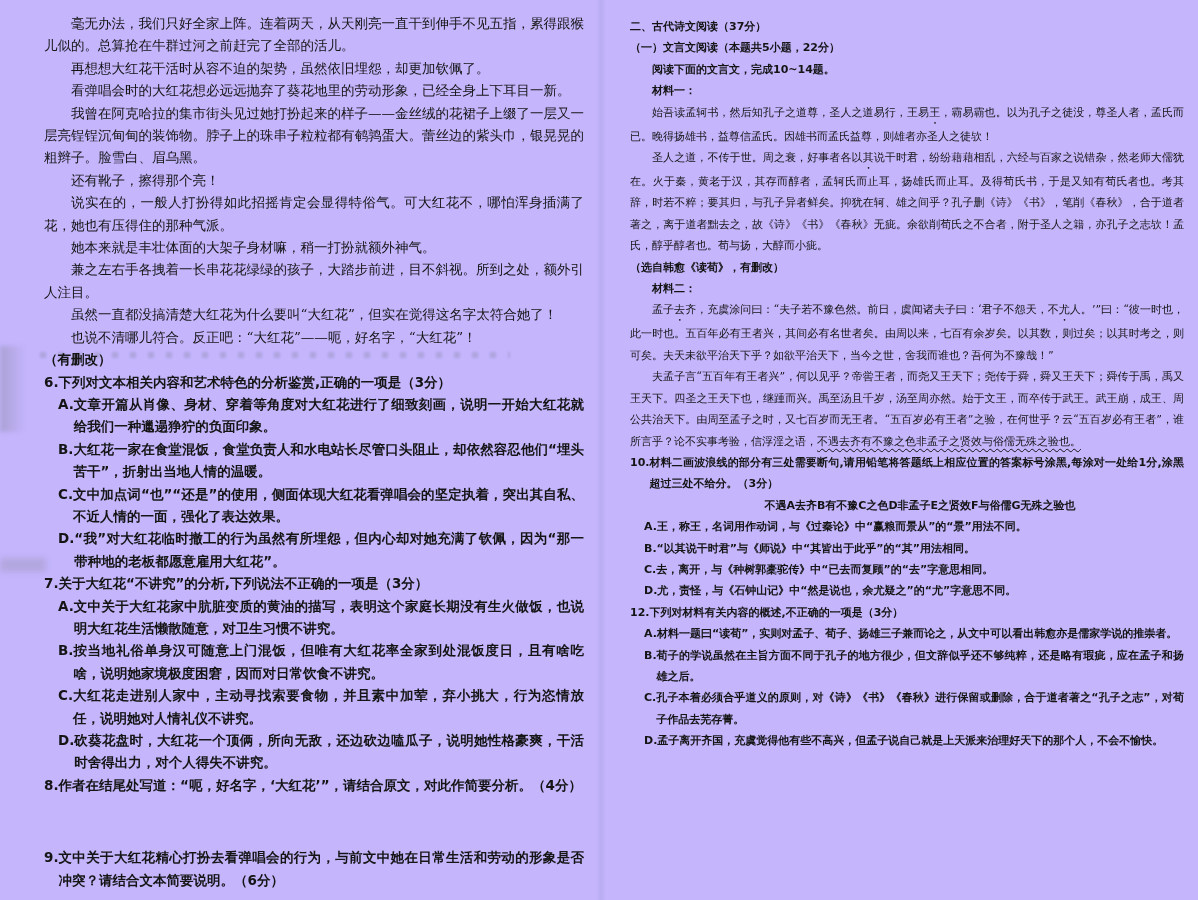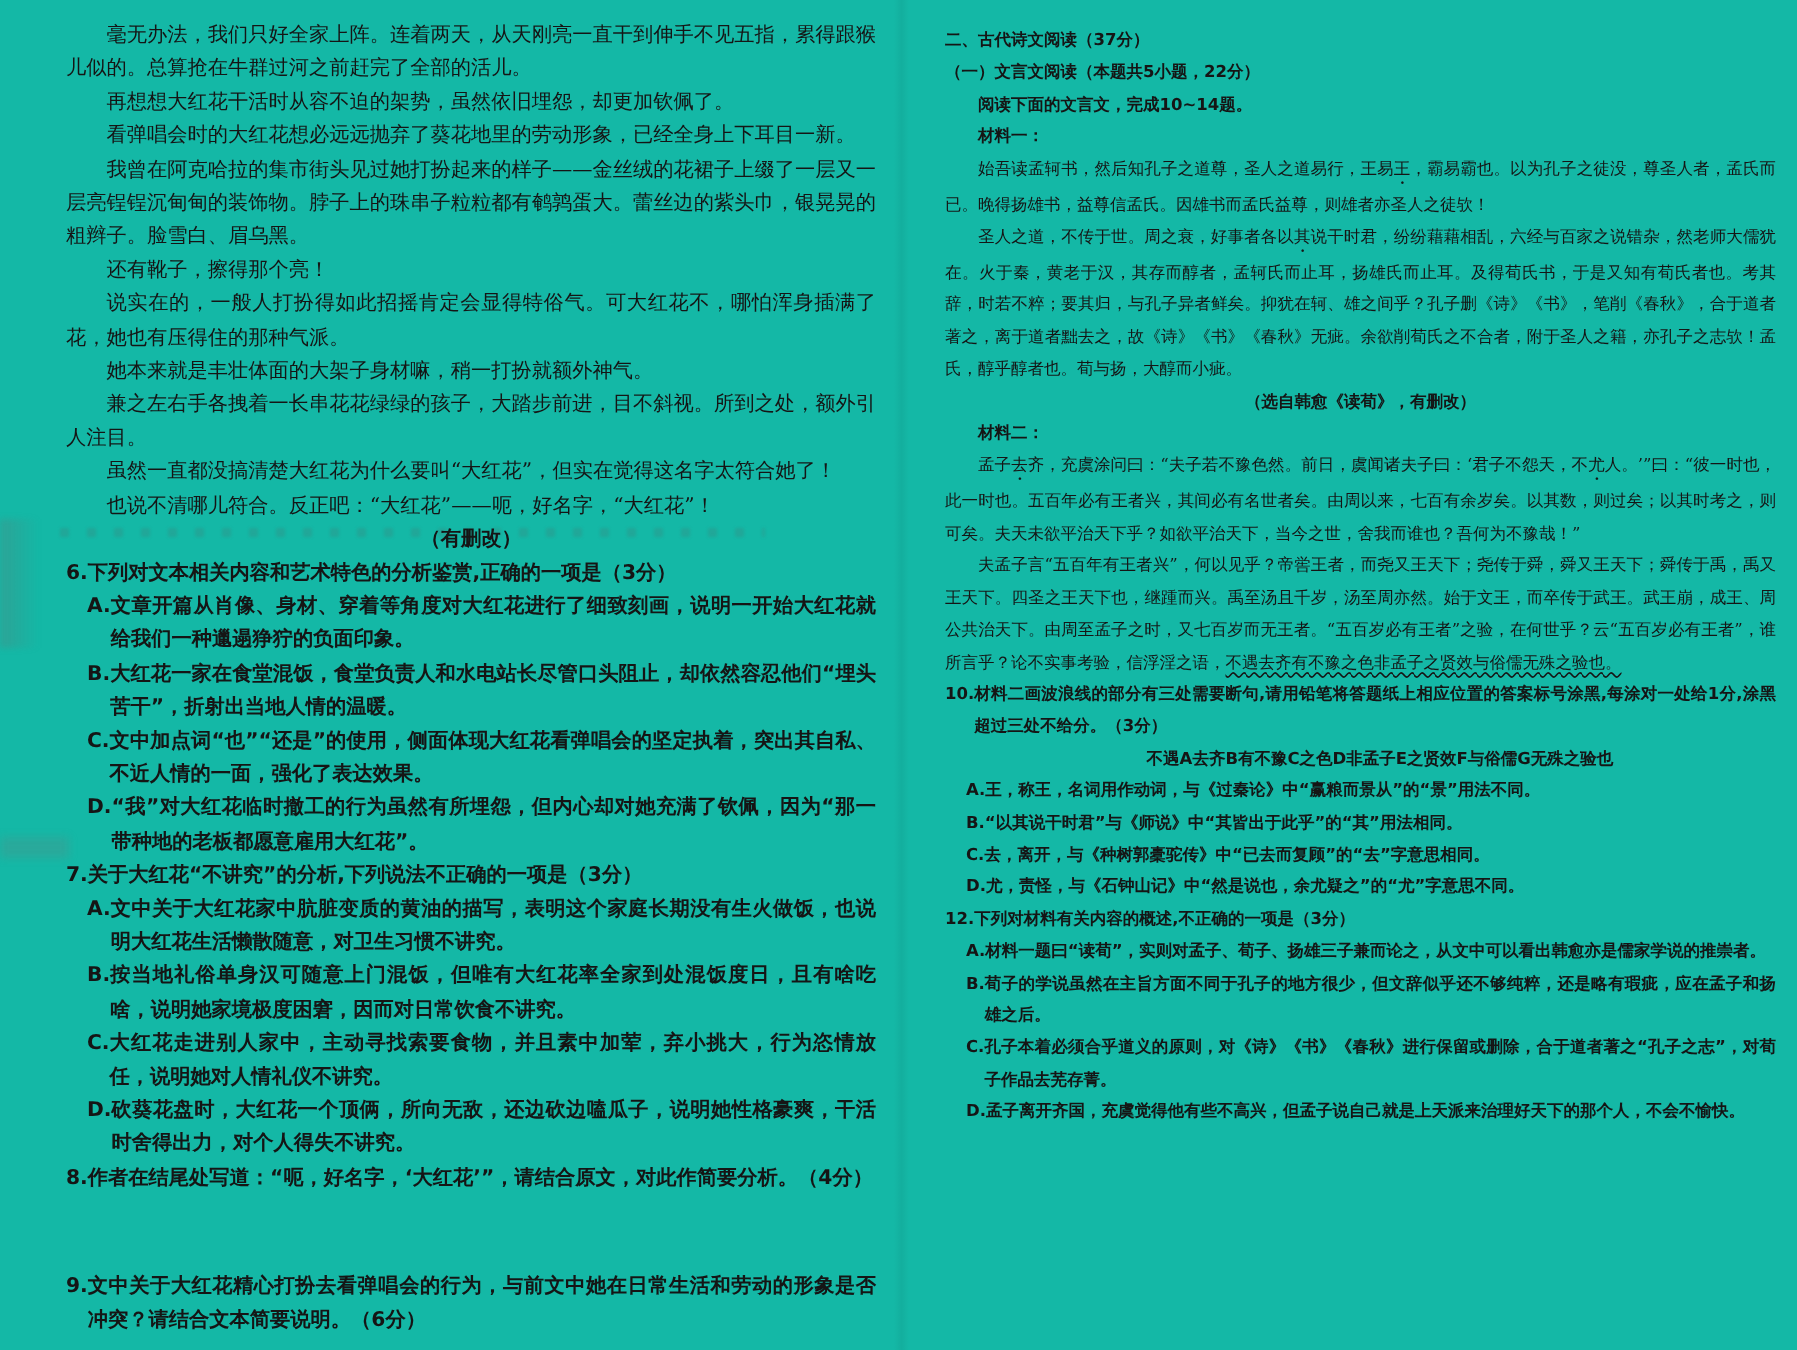--- a/index.html
+++ b/index.html
@@ -1,27 +1,27 @@
 <!DOCTYPE html>
 <html lang="zh"><head>
 <meta charset="utf-8">
 <style>
   html,body{margin:0;padding:0;background:#e7e7e4;}
-  .sheet{position:relative;width:1198px;height:900px;margin:0 auto;background:#14b8a6;
+  .sheet{position:relative;width:1198px;height:900px;margin:0 auto;background:#c4b5fd;
          color:#151515;overflow:hidden;display:flex;
          font-family:"DejaVu Serif","Liberation Serif",serif;}
   .page{box-sizing:border-box;height:900px;display:flex;flex-direction:column;position:relative;}
   .page-left{width:600px;padding:12px 16px 14px 44px;font-size:13.5px;line-height:22.4px;}
   .page-right{width:598px;padding:16px 14px 0 30px;font-size:11px;line-height:21.4px;}
   .para{margin:0;text-indent:2em;text-align:justify;}
   .bold,.qhead,.opt,.qextra,.source-note,.footer,.section-title,.subsection,.instruction,.material-label{
     font-family:"DejaVu Sans","Liberation Sans",sans-serif;font-weight:bold;}
   .section-title,.subsection{margin:0;}
   .instruction,.material-label{padding-left:2em;}
-  .source-note{text-align:center;}
+  .source-note{text-align:left;}
   .qhead{display:flex;text-align:justify;}
   .qnum{flex:none;white-space:pre;}
   .qstem{flex:1;}
   .opt{display:flex;padding-left:14px;text-align:justify;}
   .optlabel{flex:none;white-space:pre;}
   .opttext{flex:1;}
   .qextra{padding-left:26px;text-align:center;}
   .ul{text-underline-offset:4px;}
   .wavy{text-decoration:underline wavy;text-decoration-thickness:1px;text-underline-offset:3px;}
   .em-dot{-webkit-text-emphasis:filled dot;-webkit-text-emphasis-position:under left;

